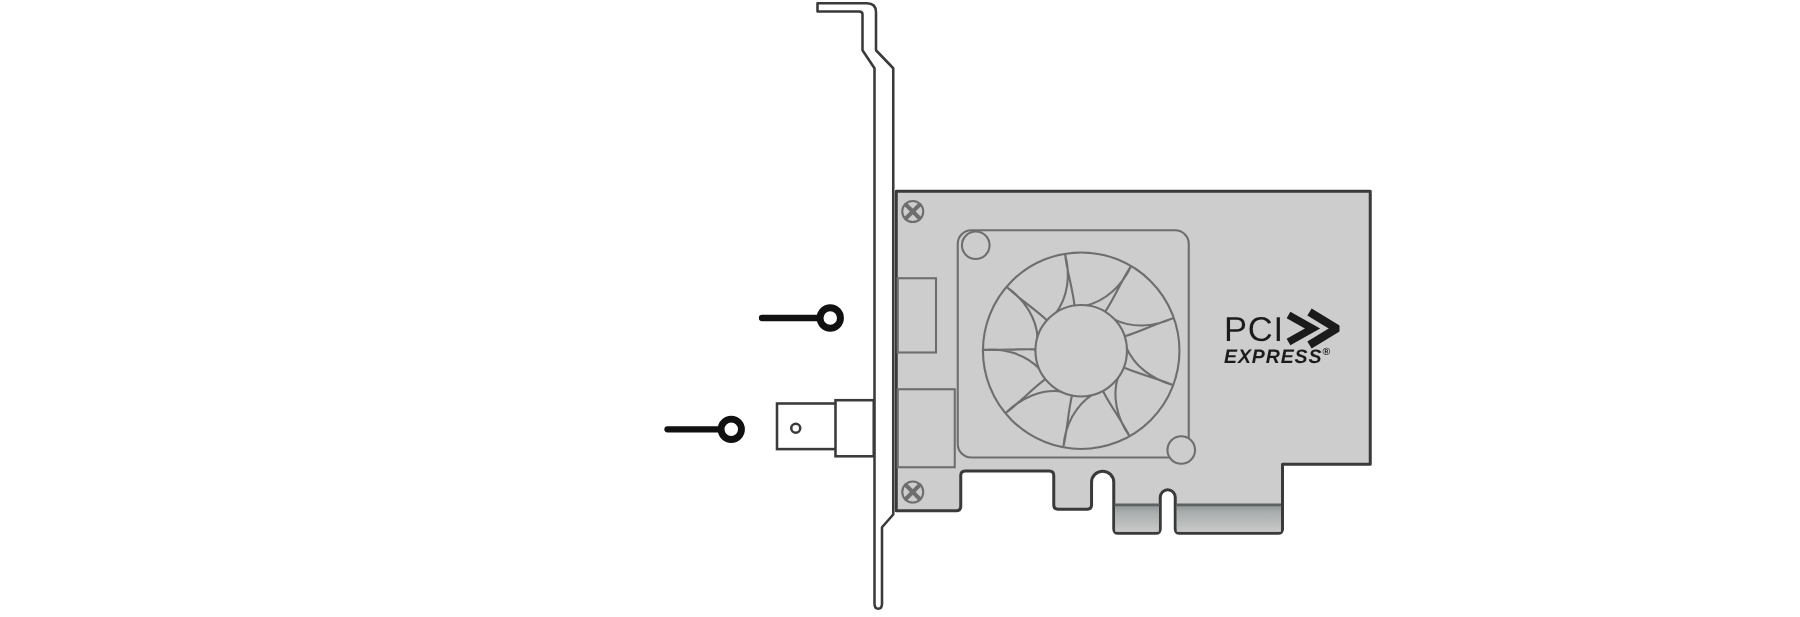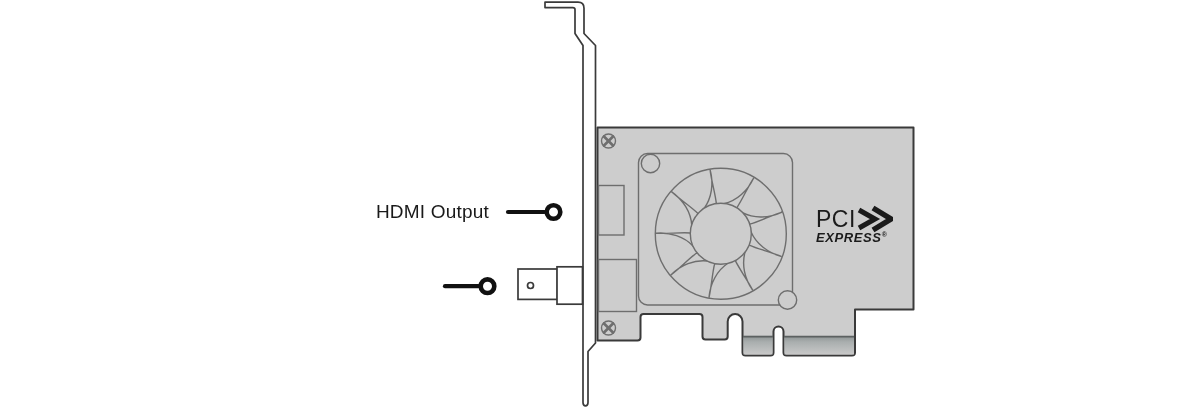--- a/index.html
+++ b/index.html
@@ -117,21 +117,20 @@
     <g>
       <line class="callout-line" x1="508" y1="212" x2="544.5" y2="212"></line>
       <circle class="callout-ring" cx="553.5" cy="212" r="6.8"></circle>
     </g>
     <g>
       <line class="callout-line" x1="445" y1="286.2" x2="478.5" y2="286.2"></line>
       <circle class="callout-ring" cx="487.5" cy="286.2" r="6.8"></circle>
     </g>
   </svg>
 
-  <div class="label" style="right:711px;top:200px;">HDMI Output</div>
 
 
   <div id="logo">
     <div class="row1">
       <span class="pci">PCI</span>
       <svg class="arrow" width="36" height="28" viewBox="0 0 36 28">
         <path d="M2 5 L18 14 L2 23" fill="none" stroke="#1b1b1b" stroke-width="5"></path>
         <path d="M16 3 L34 14 L16 25" fill="none" stroke="#1b1b1b" stroke-width="5.5"></path>
       </svg>
     </div>

